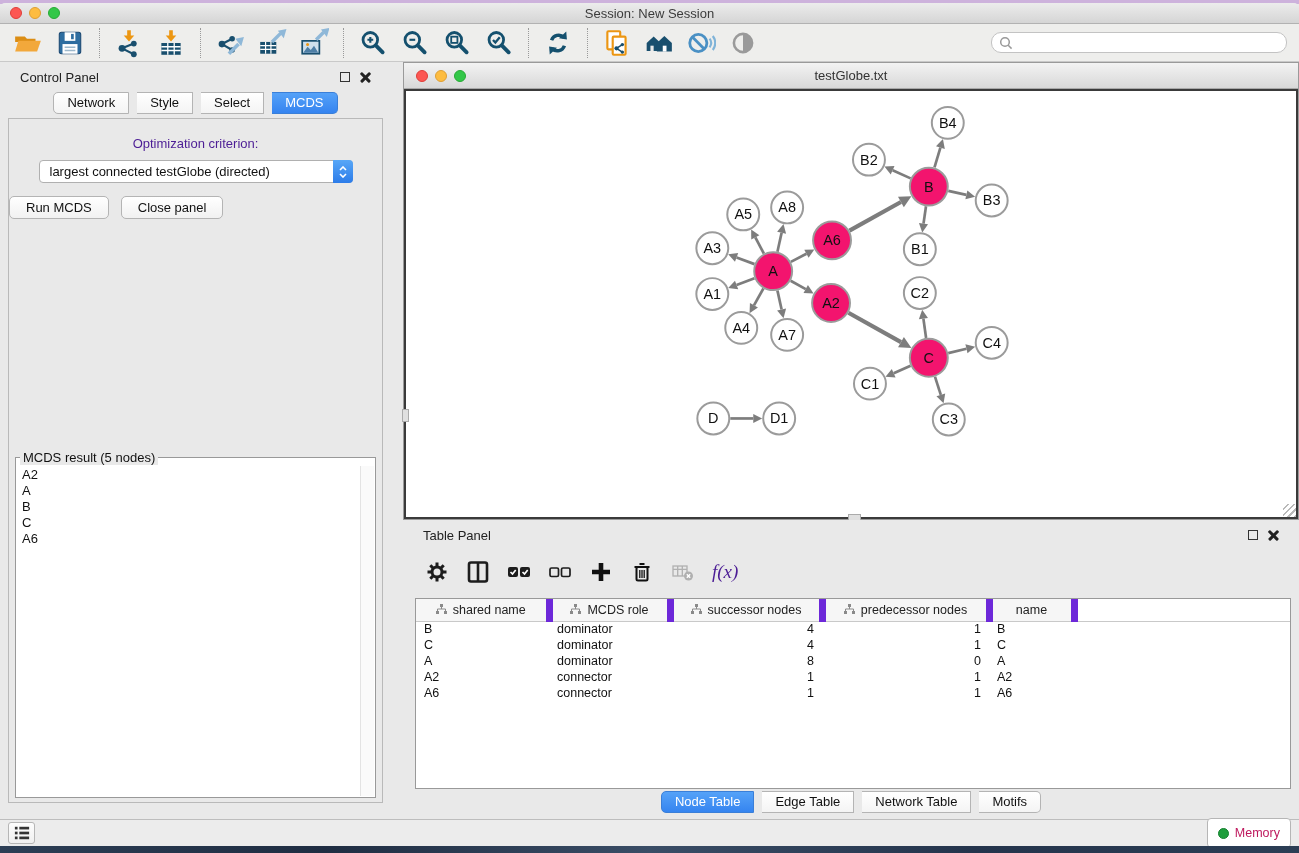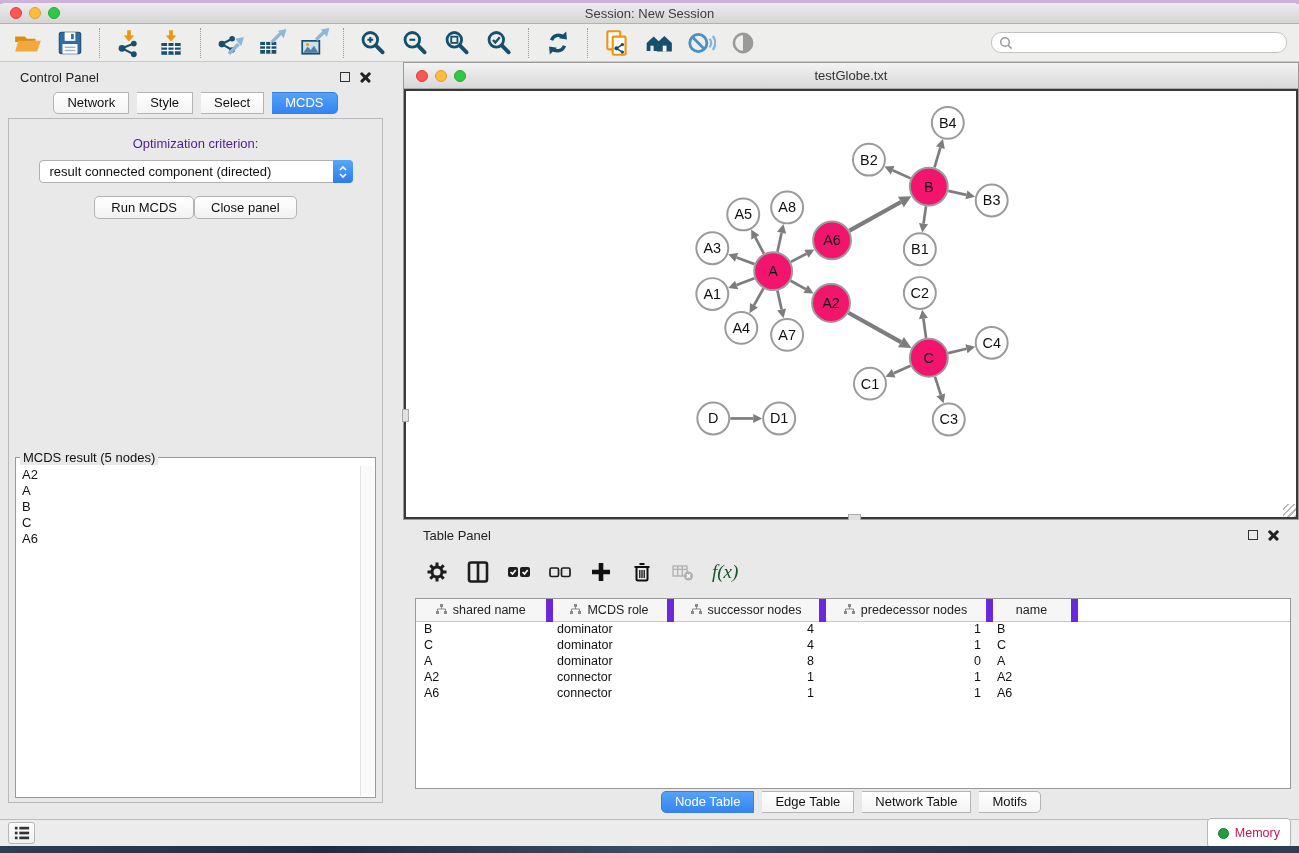--- a/index.html
+++ b/index.html
@@ -54,21 +54,21 @@
     border:1px solid #b9b9b9; background:#e9e9e9; }
   .opt-label { margin-top:17px; text-align:center; font-size:13px; color:#4c1d95; }
   .dropdown { position:relative; margin:9px auto 0; width:314px; height:23px; background:#fff;
     border:1px solid #b0b0b0; border-radius:4px; display:flex; align-items:center; }
   .dropdown .dd-text { font-size:13px; color:#111; padding-left:10px; flex:1;
     white-space:nowrap; overflow:hidden; }
   .dd-stepper { width:20px; height:23px; margin:-1px -1px -1px 0; border-radius:0 4px 4px 0;
     background:linear-gradient(#58a7f7,#2c7ce9); display:flex; flex-direction:column;
     align-items:center; justify-content:center; gap:2px; }
   .chev { width:8px; height:5px; }
-  .btn-row { margin-top:13px; display:flex; justify-content:center; }
+  .btn-row { margin-top:13px; display:flex; gap:12px; }
   .btn { font-size:13px; color:#111; background:linear-gradient(#ffffff,#f1f1f1);
     border:1px solid #b4b4b4; border-radius:5px; padding:3px 16px; }
 
   .mcds-box { position:absolute; left:6px; right:6px; top:331px; bottom:4px;
     border:1px solid #999; background:#fff; }
   .mcds-box legend { font-size:13px; color:#111; margin-left:4px; padding:0 3px; background:#e9e9e9; }
   .mcds-list { position:absolute; left:1px; right:16px; top:2px; bottom:1px; overflow:hidden; }
   .mcds-item { font-size:13px; color:#111; line-height:16px; padding-left:5px; }
   .mcds-scroll { position:absolute; right:1px; top:1px; bottom:1px; width:14px;
     background:#fafafa; border-left:1px solid #e3e3e3; }
@@ -89,21 +89,21 @@
     background:#e0e0e0; border:1px solid #ababab; }
   .resize-grip { position:absolute; right:0; bottom:0; width:13px; height:13px;
     background:repeating-linear-gradient(135deg, transparent 0 3px, #b9b9b9 3px 4.5px); }
 
   
   .table-panel { position:absolute; top:520px; left:403px; right:0; bottom:33px; background:#e9e9e9; }
   .tp-toolbar { position:absolute; top:30px; left:10px; right:10px; height:44px;
     display:flex; align-items:center; gap:13px; padding-left:10px; }
   .tpi { width:28px; height:28px; display:flex; align-items:center; justify-content:center; }
   .fx-label { font-family:"Liberation Serif", serif; font-style:italic; font-size:19px;
-    color:#14532d; margin-left:2px; }
+    color:#4c1d95; margin-left:2px; }
   .table-block { position:absolute; top:78px; left:12px; right:8px; height:191px;
     background:#fff; border:1px solid #999; overflow:hidden; }
   table.datatable { border-collapse:collapse; width:100%; table-layout:fixed; }
   table.datatable th { height:22px; background:#f6f6f6; border-bottom:1px solid #c9c9c9;
     border-right:7px solid #6d28d9; font-weight:normal; font-size:12.5px; color:#222;
     text-align:center; vertical-align:middle; }
   table.datatable th .th-inner { display:flex; align-items:center; justify-content:center; gap:6px; }
   table.datatable th:last-child { border-right:none; background:#fff; border-bottom:1px solid #c9c9c9; }
   table.datatable td { height:16px; font-size:12.5px; color:#111; padding:0 8px;
     white-space:nowrap; overflow:hidden; }
@@ -303,21 +303,21 @@
     </div>
     <div class="segbar" id="cp-tabbar">
         <span class="seg">Network</span>
         <span class="seg">Style</span>
         <span class="seg">Select</span>
         <span class="seg active">MCDS</span>
       </div>
     <div class="cp-content">
       <div class="opt-label">Optimization criterion:</div>
       <div class="dropdown">
-        <span class="dd-text">result connected component (directed)</span>
+        <span class="dd-text">largest connected testGlobe (directed)</span>
         <span class="dd-stepper">
           <svg class="chev" viewBox="0 0 8 5">
               <path d="M1 4L4 1l3 3" stroke="#fff" stroke-width="1.6" fill="none"></path>
             </svg>
           <svg class="chev" viewBox="0 0 8 5">
               <path d="M1 1l3 3 3-3" stroke="#fff" stroke-width="1.6" fill="none"></path>
             </svg>
         </span>
       </div>
       <div class="btn-row">

